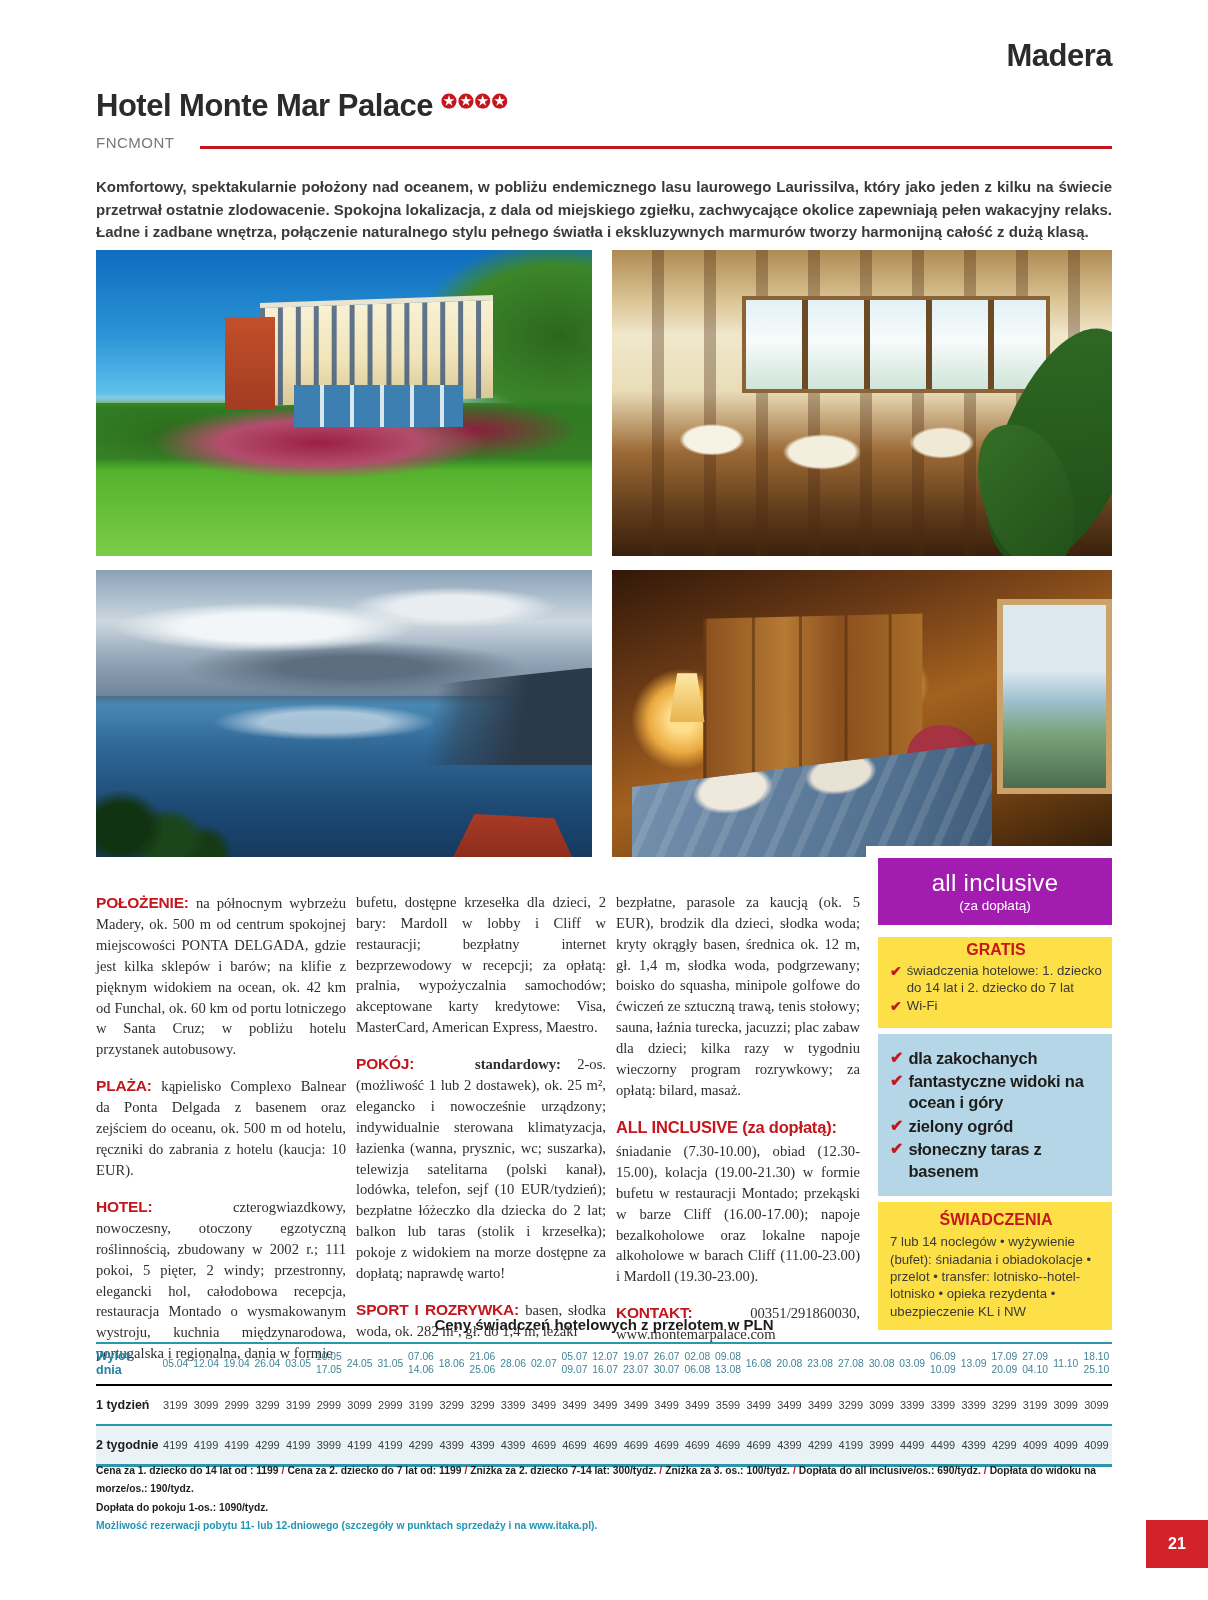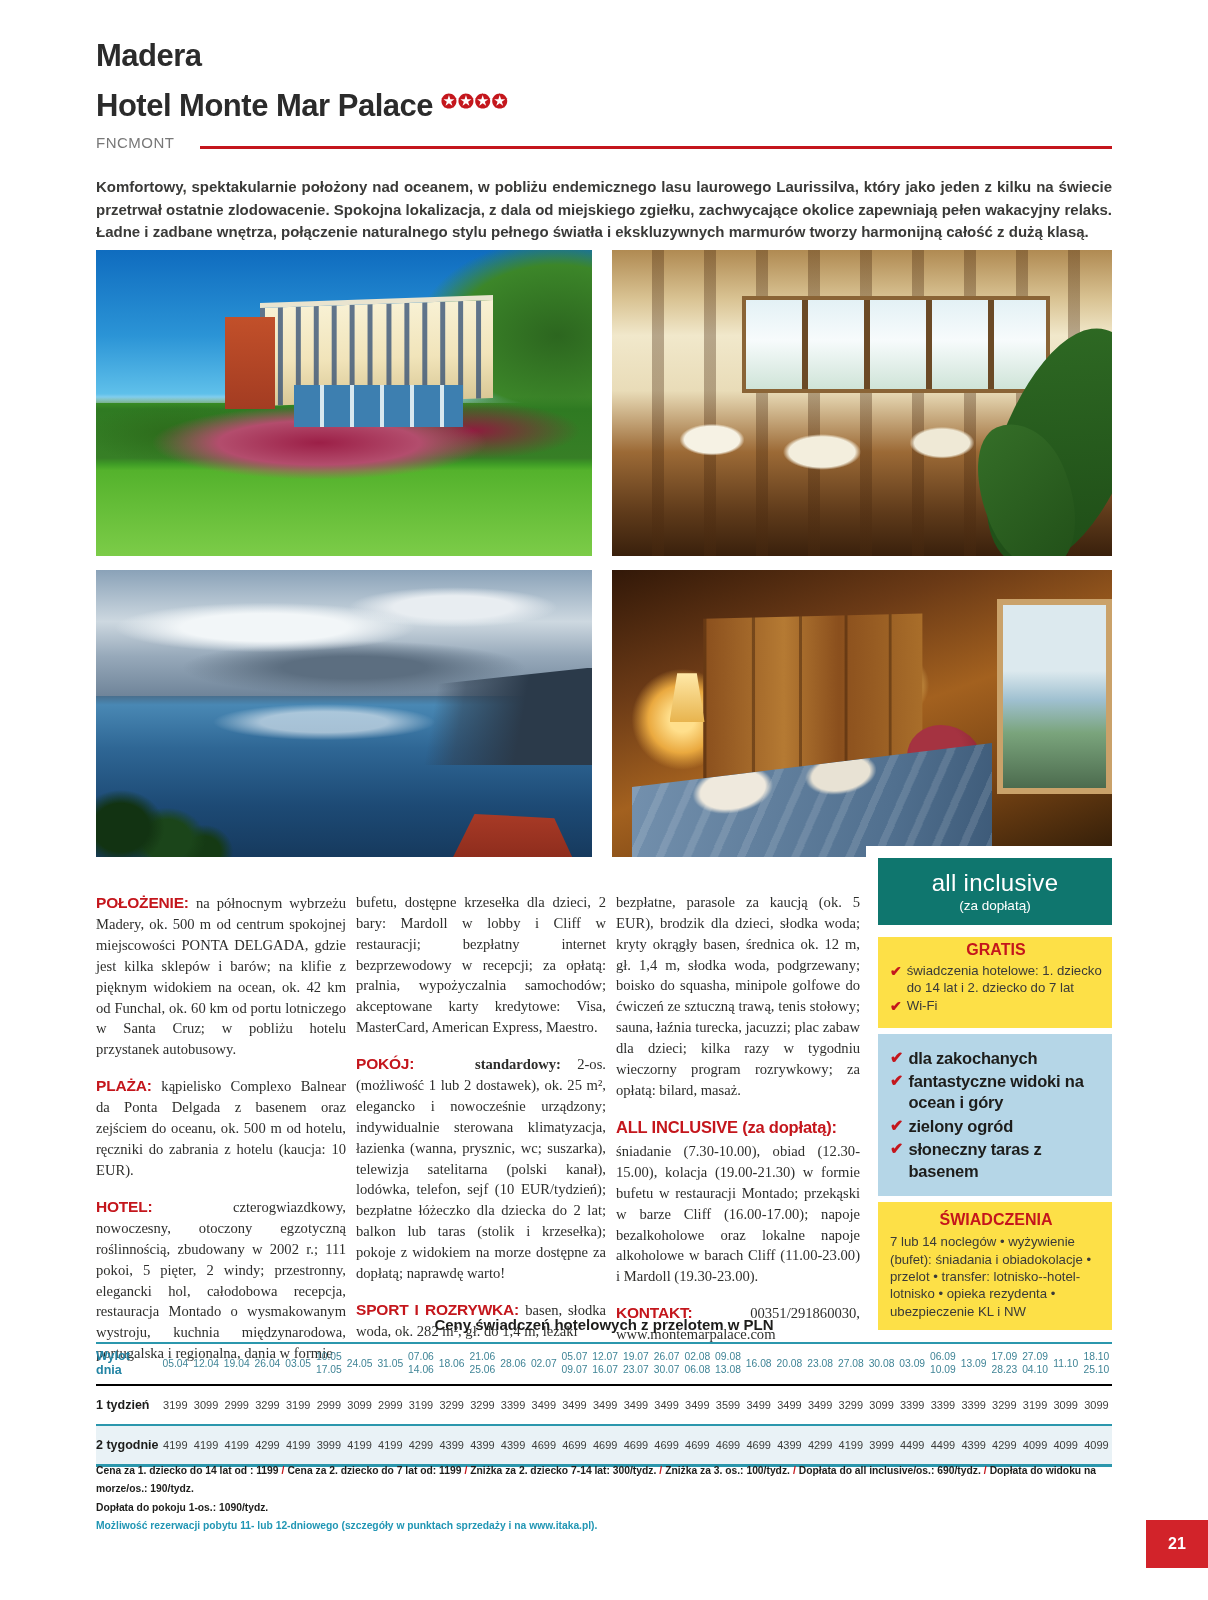--- a/index.html
+++ b/index.html
@@ -1,21 +1,21 @@
 <!DOCTYPE html>
 <html lang="pl"><head>
 <meta charset="utf-8">
 <style>
   html,body{margin:0;padding:0;background:#f2f2f2;}
   #page{position:relative;width:1208px;height:1600px;background:#ffffff;margin:0 auto;
         font-family:"Liberation Sans",sans-serif;color:#1d1d1b;overflow:hidden;}
   .abs{position:absolute;}
 
   
-  .region{top:38px;left:96px;width:1016px;font-size:31px;font-weight:700;color:#2b2b2b;letter-spacing:-0.5px;}
+  .region{top:38px;left:96px;width:1016px;text-align:right;font-size:31px;font-weight:700;color:#2b2b2b;letter-spacing:-0.5px;}
   .hotel-title{top:80px;left:96px;font-size:31px;font-weight:700;color:#2b2b2b;letter-spacing:-0.5px;white-space:nowrap;}
   .stars{display:inline-block;margin-left:8px;vertical-align:8px;letter-spacing:1px;}
   .star{color:#c4161c;font-size:19px;}
   .hotel-code{top:134px;left:96px;font-size:15px;color:#787878;letter-spacing:0.5px;}
   .red-rule{top:146px;left:200px;width:912px;height:3px;background:#c4161c;}
 
   
   .intro{top:176px;left:96px;width:1016px;font-size:15px;line-height:1.5;font-weight:700;color:#3a3a38;text-align:justify;}
 
   
@@ -105,21 +105,21 @@
   .col1{left:96px;width:250px;}
   .col2{left:356px;width:250px;}
   .col3{left:616px;width:244px;}
   .para{margin:0 0 15px 0;}
   .sec-label{font-family:"Liberation Sans",sans-serif;font-weight:700;color:#c4161c;font-size:15.5px;letter-spacing:-0.2px;}
   .sec-label.block{display:block;font-size:16.5px;margin-bottom:2px;}
   .para b{font-weight:700;margin-left:44px;}
 
   
   .sidebar{left:878px;top:858px;width:234px;}
-  .sb-red{background:#0f766e;color:#ffffff;text-align:center;padding:11px 6px 12px 6px;
+  .sb-red{background:#a21caf;color:#ffffff;text-align:center;padding:11px 6px 12px 6px;
           box-shadow:0 0 0 12px #ffffff;margin-bottom:7px;position:relative;}
   .sb-red .t1{font-size:24px;font-weight:400;letter-spacing:0.3px;}
   .sb-red .t2{font-size:13.5px;margin-top:1px;}
   .sb-box{background:#fde047;padding:9px 10px 10px 12px;margin-bottom:6px;}
   .sb-box .sb-title{text-align:center;color:#c4161c;font-weight:700;font-size:16px;margin-bottom:4px;}
   .check-row{display:flex;align-items:flex-start;margin:2px 0;}
   .check{color:#c4161c;font-weight:700;margin-right:5px;font-size:14px;line-height:1.25;}
   .gratis .check-text{font-size:13.2px;line-height:1.25;color:#3a3a38;}
   .sb-blue{background:#b5d6e7;padding:12px 10px 12px 12px;margin-bottom:6px;}
   .sb-blue .check{font-size:16px;line-height:1.3;}
@@ -339,21 +339,21 @@
         </div>
         <div class="pt-cell date-cell">
           <div>06.09</div>
           <div>10.09</div>
         </div>
         <div class="pt-cell date-cell">
           <div>13.09</div>
         </div>
         <div class="pt-cell date-cell">
           <div>17.09</div>
-          <div>28.23</div>
+          <div>20.09</div>
         </div>
         <div class="pt-cell date-cell">
           <div>27.09</div>
           <div>04.10</div>
         </div>
         <div class="pt-cell date-cell">
           <div>11.10</div>
         </div>
         <div class="pt-cell date-cell">
           <div>18.10</div>

